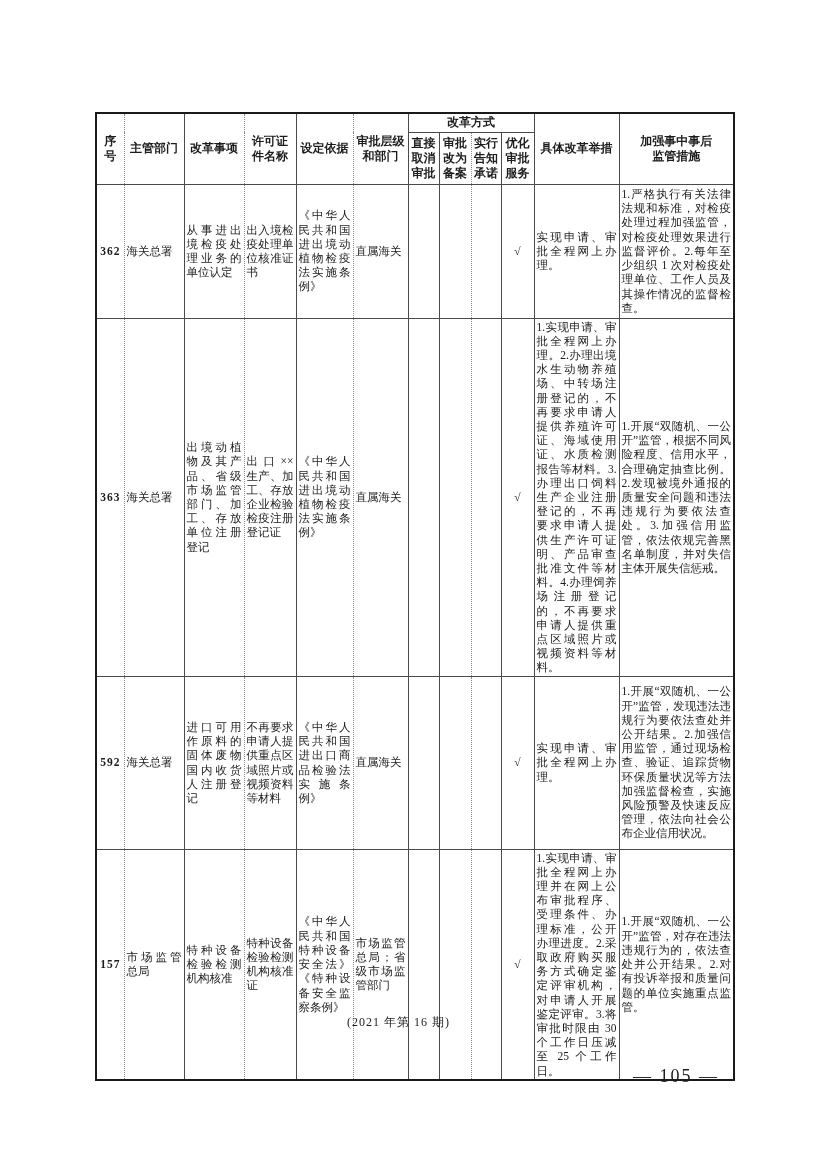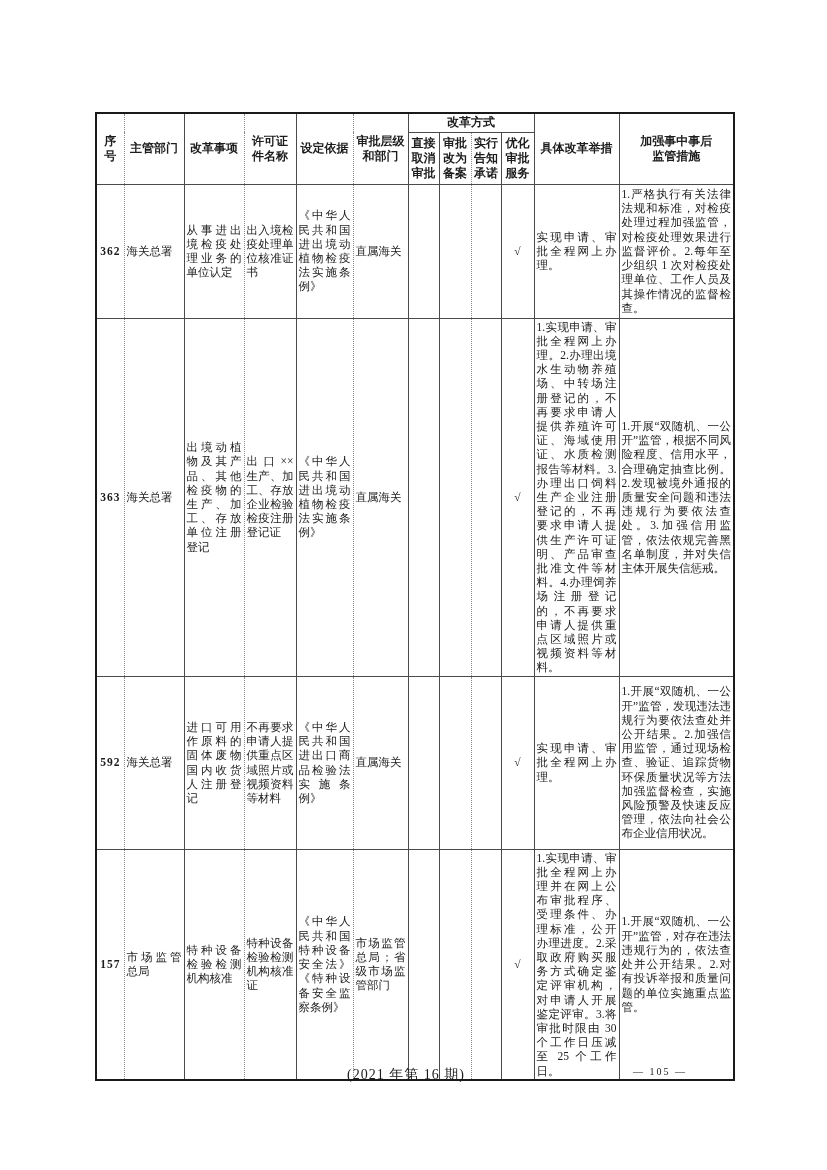--- a/index.html
+++ b/index.html
@@ -36,26 +36,26 @@
     padding: 1px 2px;
   }
   .br-dot { border-right: 1px dotted #8a8a8a; }
   .br-sol { border-right: 1px solid #4a4a4a; }
   .jt { text-align: justify; text-justify: inter-ideograph; }
   .pre { white-space: pre-line; }
   .chk { text-align: center; font-size: 13px; }
   .serial { text-align: center; letter-spacing: 1px; font-size: 12px; font-weight: bold; }
 
   .footer-issue {
-    position: absolute; left: 347px; top: 1066px;
-    font-size: 14px; letter-spacing: 1px;
+    position: absolute; left: 347px; top: 1014px;
+    font-size: 12px; letter-spacing: 1px;
   }
   .footer-page {
     position: absolute; left: 633px; top: 1066px;
-    font-size: 10px; letter-spacing: 2px;
+    font-size: 18px; letter-spacing: 2px;
   }
 </style>
 </head>
 <body>
 
 <div class="page">
 
   <table class="gztable">
     <colgroup>
       <col style="width:28px">
@@ -103,21 +103,21 @@
       <td class="br-dot chk"></td>
       <td class="br-sol chk"></td>
       <td class="br-sol chk">√</td>
       <td class="br-sol jt">实现申请、审批全程网上办理。</td>
       <td class="jt">1.严格执行有关法律法规和标准，对检疫处理过程加强监管，对检疫处理效果进行监督评价。2.每年至少组织 1 次对检疫处理单位、工作人员及其操作情况的监督检查。</td>
     </tr>
 
     <tr style="height:343px">
       <td class="br-dot serial">363</td>
       <td class="br-sol jt">海关总署</td>
-      <td class="br-dot jt">出境动植物及其产品、其他检疫物的生产、加工、存放单位注册登记</td>
+      <td class="br-dot jt">出境动植物及其产品、省级市场监管部门、加工、存放单位注册登记</td>
       <td class="br-sol jt">出口××生产、加工、存放企业检验检疫注册登记证</td>
       <td class="br-dot jt">《中华人民共和国进出境动植物检疫法实施条例》</td>
       <td class="br-sol jt">直属海关</td>
       <td class="br-sol chk"></td>
       <td class="br-dot chk"></td>
       <td class="br-sol chk"></td>
       <td class="br-sol chk">√</td>
       <td class="br-sol jt">1.实现申请、审批全程网上办理。2.办理出境水生动物养殖场、中转场注册登记的，不再要求申请人提供养殖许可证、海域使用证、水质检测报告等材料。3.办理出口饲料生产企业注册登记的，不再要求申请人提供生产许可证明、产品审查批准文件等材料。4.办理饲养场注册登记的，不再要求申请人提供重点区域照片或视频资料等材料。</td>
       <td class="jt">1.开展“双随机、一公开”监管，根据不同风险程度、信用水平，合理确定抽查比例。2.发现被境外通报的质量安全问题和违法违规行为要依法查处。3.加强信用监管，依法依规完善黑名单制度，并对失信主体开展失信惩戒。</td>
     </tr>

